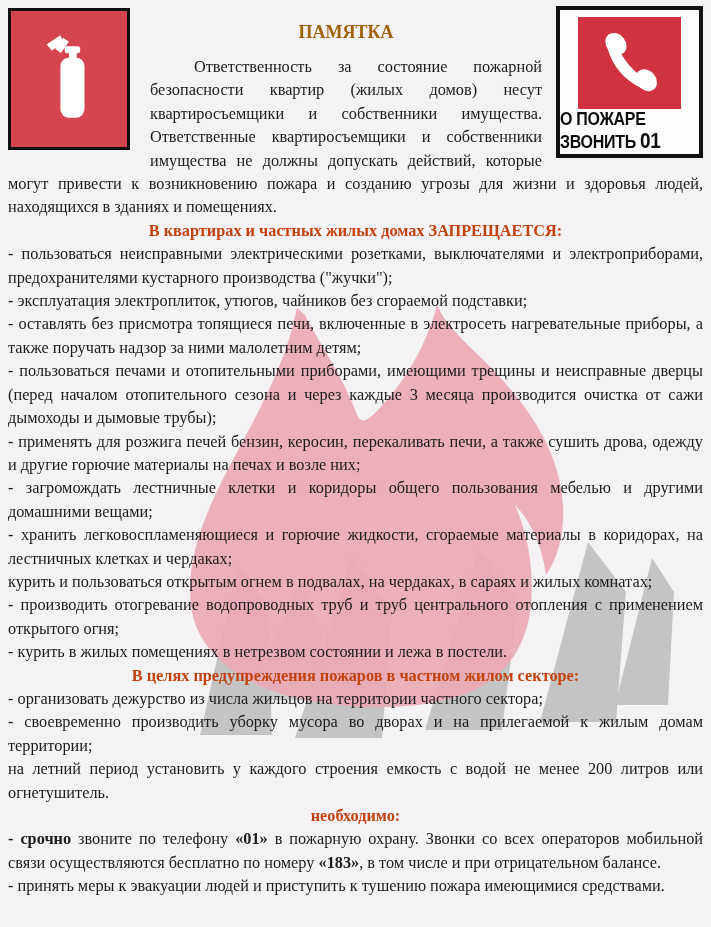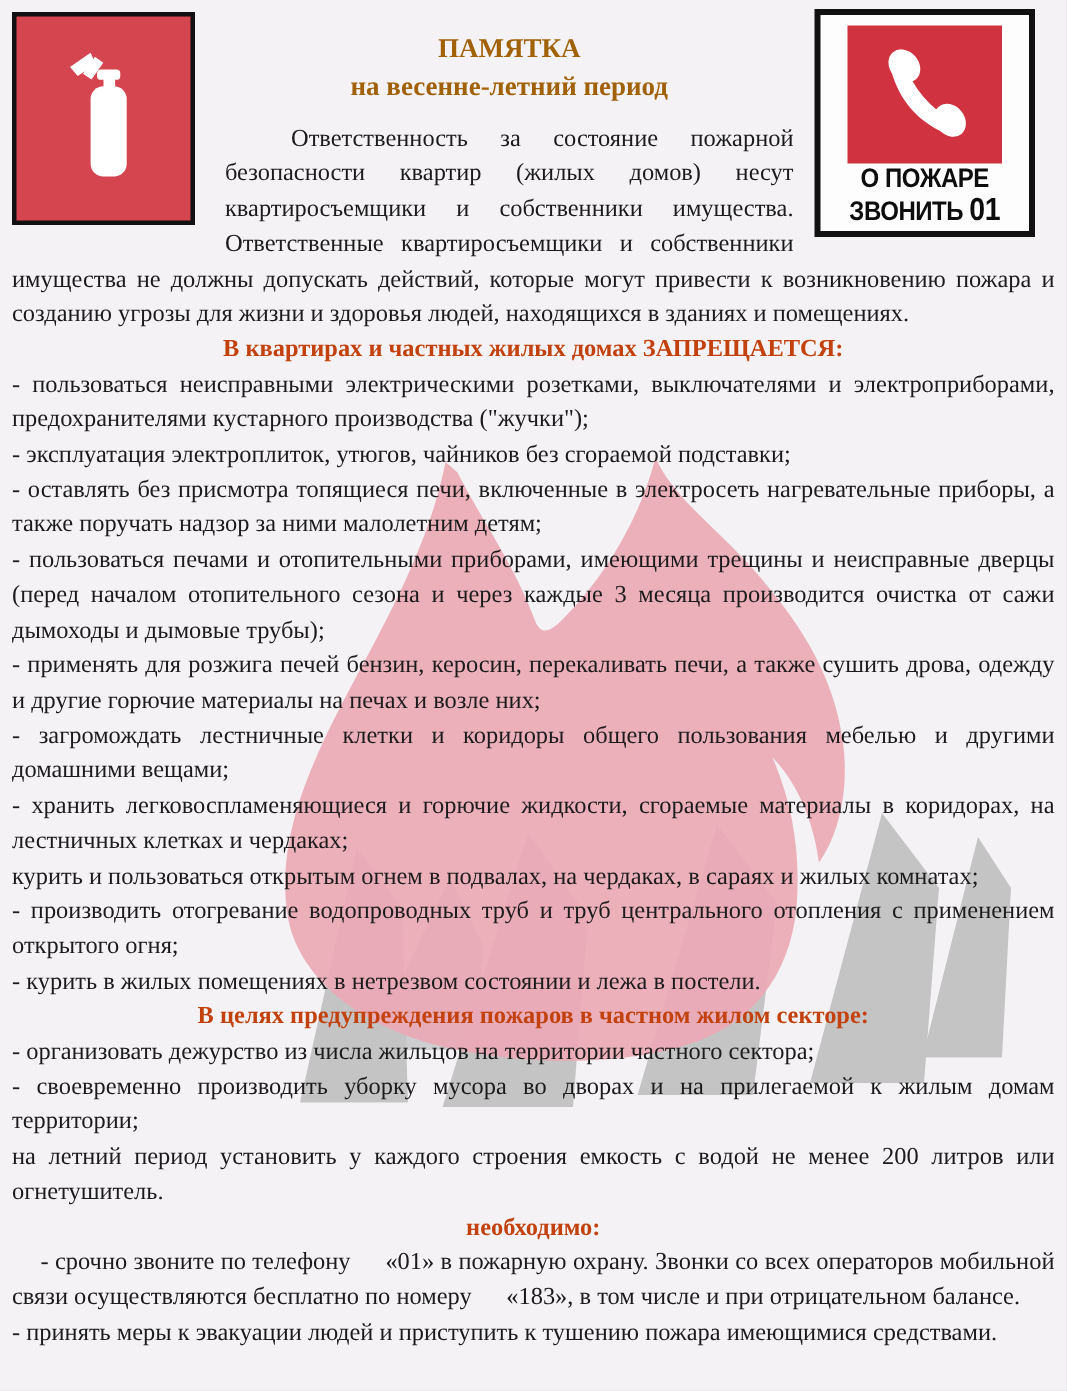--- a/index.html
+++ b/index.html
@@ -27,22 +27,21 @@
     border:3px solid #111;
     background:#d5454f;
     margin:2px 20px 10px 0;
     display:flex;align-items:center;justify-content:center;
   }
   .phone-sign{
     float:right;
     width:139px;height:144px;
     border:4px solid #111;
     background:#fdfdfd;
-    margin:0 13px 10px 14px;
-    text-align:center;
+    margin:0 0 10px 14px;
   }
   .phone-red{
     margin:7px auto 2px auto;
     width:103px;height:92px;
     background:#d0333f;
     display:flex;align-items:center;justify-content:center;
   }
   .phone-label{
     font-family:"Liberation Sans","DejaVu Sans",sans-serif;
     font-weight:bold;color:#0d0d0d;
@@ -66,21 +65,21 @@
     text-align:center;
     margin:0;
   }
   p{margin:0;}
   .intro{
     text-align:justify;
     text-indent:44px;
     margin-top:10px;
   }
   .item{text-align:justify;}
-  b.inline{font-weight:normal;margin-left:19px;}
+  b.inline{font-weight:bold;}
 </style>
 </head>
 <body>
 
 <div class="page">
 
   <svg class="watermark" viewBox="0 0 711 927" xmlns="http://www.w3.org/2000/svg">
 
     <g fill="#a9a9a9" opacity="0.62">
       <polygon points="200,735 238,565 268,605 272,735"></polygon>
@@ -132,21 +131,20 @@
         </svg>
       </div>
       <div class="phone-label">
         <div>О ПОЖАРЕ</div>
         <div><span>ЗВОНИТЬ </span><span class="big01">01</span></div>
       </div>
     </div>
 
     <div class="title">
       <div>ПАМЯТКА</div>
-      <div>на весенне-летний период</div>
     </div>
 
     <p class="intro">Ответственность за состояние пожарной безопасности квартир (жилых домов) несут квартиросъемщики и собственники имущества. Ответственные квартиросъемщики и собственники имущества не должны допускать действий, которые могут привести к возникновению пожара и созданию угрозы для жизни и здоровья людей, находящихся в зданиях и помещениях.</p>
 
     <p class="red-head">В квартирах и частных жилых домах ЗАПРЕЩАЕТСЯ:</p>
     <div>
 
         <p class="item">- пользоваться неисправными электрическими розетками, выключателями и электроприборами, предохранителями кустарного производства ("жучки");</p>
 
         <p class="item">- эксплуатация электроплиток, утюгов, чайников без сгораемой подставки;</p>

